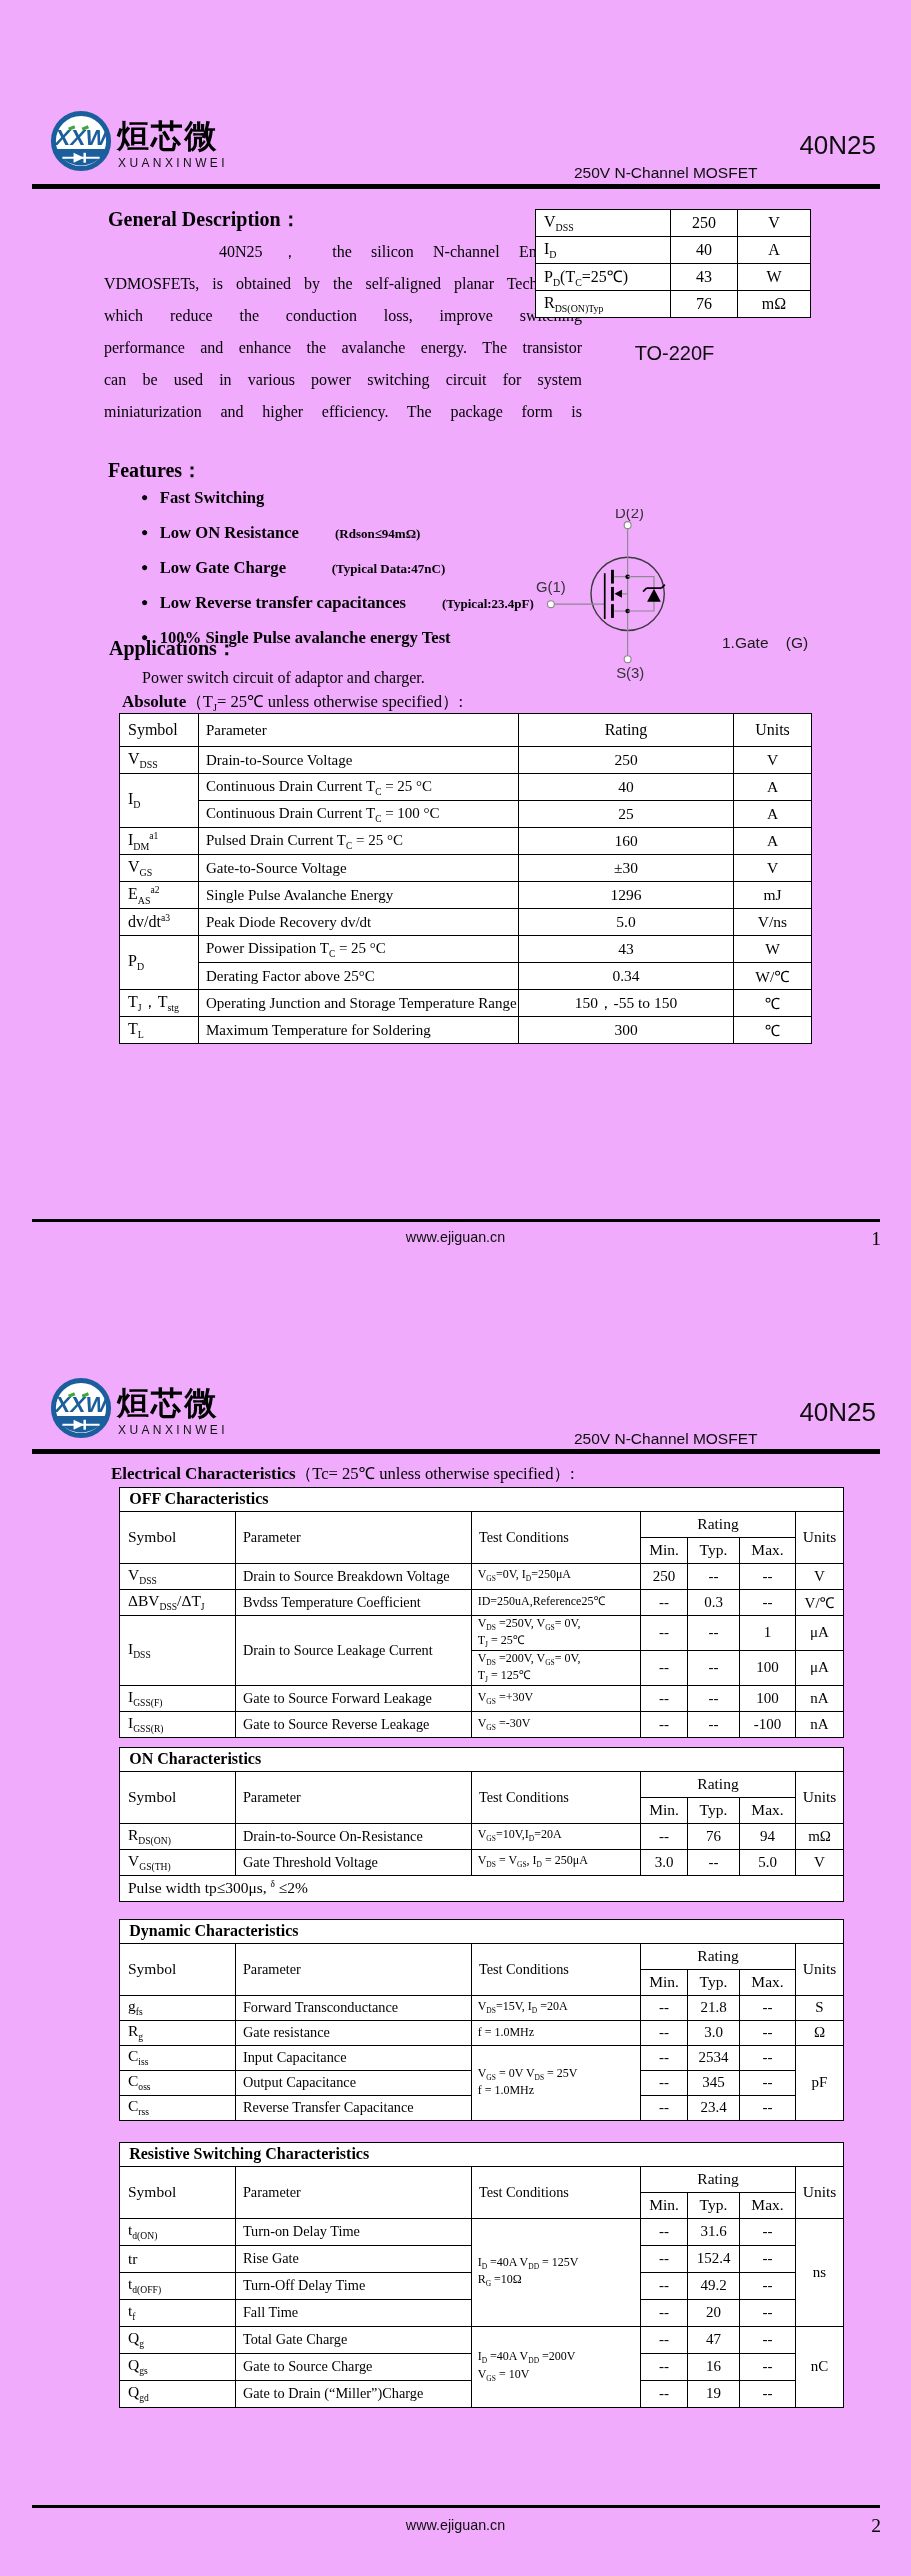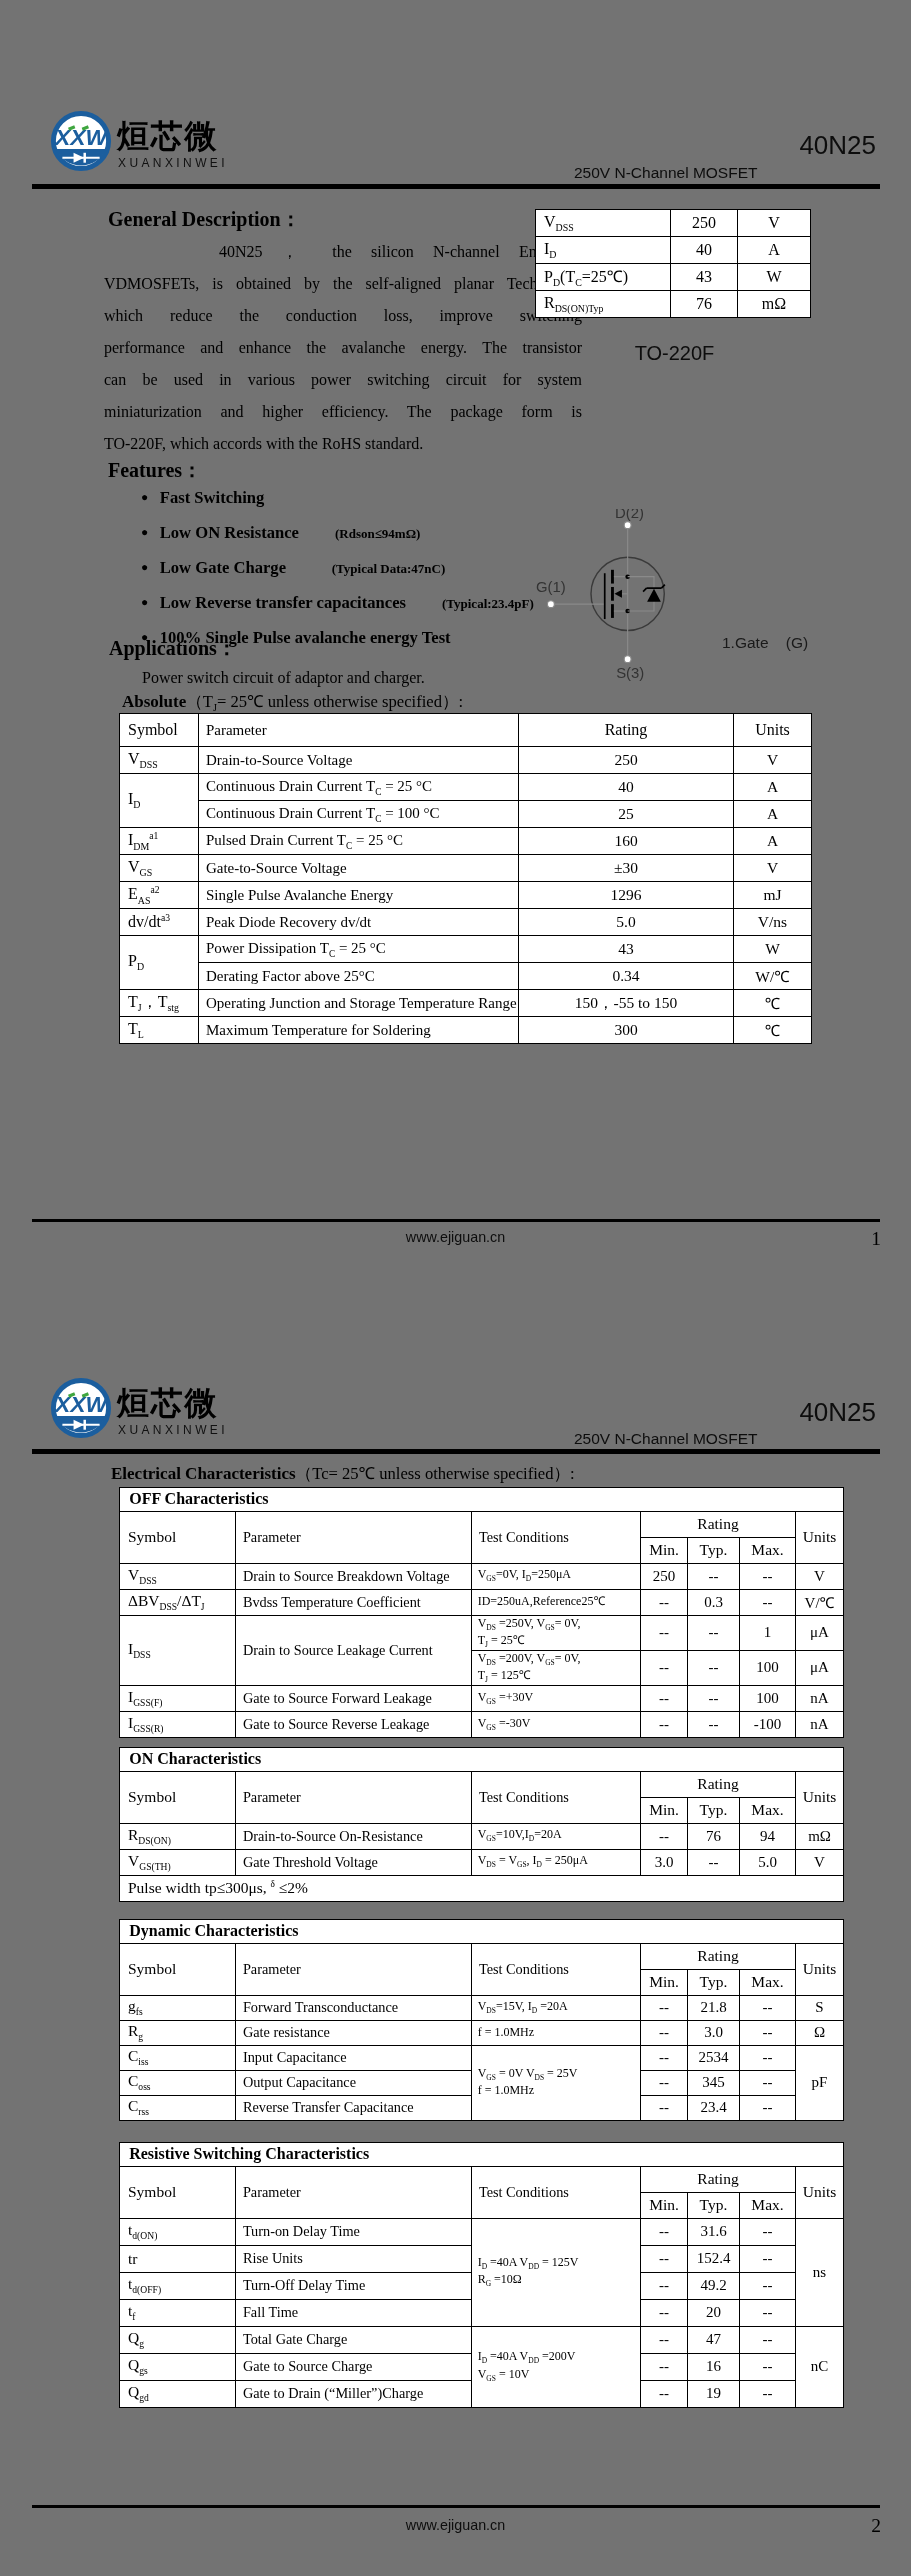--- a/index.html
+++ b/index.html
@@ -1,16 +1,16 @@
 <!DOCTYPE html>
 <html style="font-size:9.2px"><head>
 <meta charset="utf-8">
 <style>
   html,body{margin:0;padding:0;background:#ffffff;}
-  #canvas{position:relative;width:911px;height:2576px;background:#737373;color:#000;
+  #canvas{position:relative;width:911px;height:2576px;background:#f0abfc;color:#000;
           font-family:"Liberation Serif",serif;overflow:hidden;}
   .abs{position:absolute;}
   .hrule{position:absolute;background:#000;}
 
   
   .brand-cn{font-family:"Liberation Sans",sans-serif;font-weight:bold;font-size:32px;letter-spacing:1.7px;line-height:1;}
   .brand-en{font-family:"Liberation Sans",sans-serif;font-size:12px;letter-spacing:3.4px;line-height:1;color:#111;}
   .partnum{font-family:"Liberation Sans",sans-serif;font-size:26px;line-height:1;color:#0d0d0d;text-align:right;}
   .subtitle{font-family:"Liberation Sans",sans-serif;font-size:15.5px;line-height:1;color:#0d0d0d;text-align:left;}
 
@@ -94,21 +94,20 @@
 
   <div class="abs h1s" style="left:108px;top:209px;">General Description：</div>
 
   <div class="abs gd-par" style="left:104px;top:236px;">
     <div class="gd-line first">40N25 ， the silicon N-channel Enhanced</div>
     <div class="gd-line">VDMOSFETs, is obtained by the self-aligned planar Technology</div>
     <div class="gd-line">which reduce the conduction loss, improve switching</div>
     <div class="gd-line">performance and enhance the avalanche energy. The transistor</div>
     <div class="gd-line">can be used in various power switching circuit for system</div>
     <div class="gd-line">miniaturization and higher efficiency. The package form is</div>
-    <div class="gd-line last">TO-220F, which accords with the RoHS standard.</div>
   </div>
 
   <div class="abs h1s" style="left:108px;top:452px;margin-top:8px;">Features：</div>
 
   <div class="feat" style="top:488px;">
     <span class="dot">●</span><span class="fmain">Fast Switching</span><span class="fdet"></span>
   </div>
   <div class="feat" style="top:523px;">
     <span class="dot">●</span><span class="fmain">Low ON Resistance</span><span class="fdet">(Rdson≤94mΩ)</span>
   </div>
@@ -534,21 +533,21 @@
       <td class="sym">t<sub>d(ON)</sub></td>
       <td class="par">Turn-on Delay Time</td>
       <td class="tst" rowspan="4">I<sub>D</sub> =40A    V<sub>DD</sub> = 125V<br>R<sub>G</sub> =10Ω</td>
       <td class="val">--</td>
       <td class="val">31.6</td>
       <td class="val">--</td>
       <td class="unit" rowspan="4">ns</td>
     </tr>
     <tr class="r">
       <td class="sym">tr</td>
-      <td class="par">Rise Units</td>
+      <td class="par">Rise Gate</td>
       <td class="val">--</td>
       <td class="val">152.4</td>
       <td class="val">--</td>
     </tr>
     <tr class="r">
       <td class="sym">t<sub>d(OFF)</sub></td>
       <td class="par">Turn-Off Delay Time</td>
       <td class="val">--</td>
       <td class="val">49.2</td>
       <td class="val">--</td>

